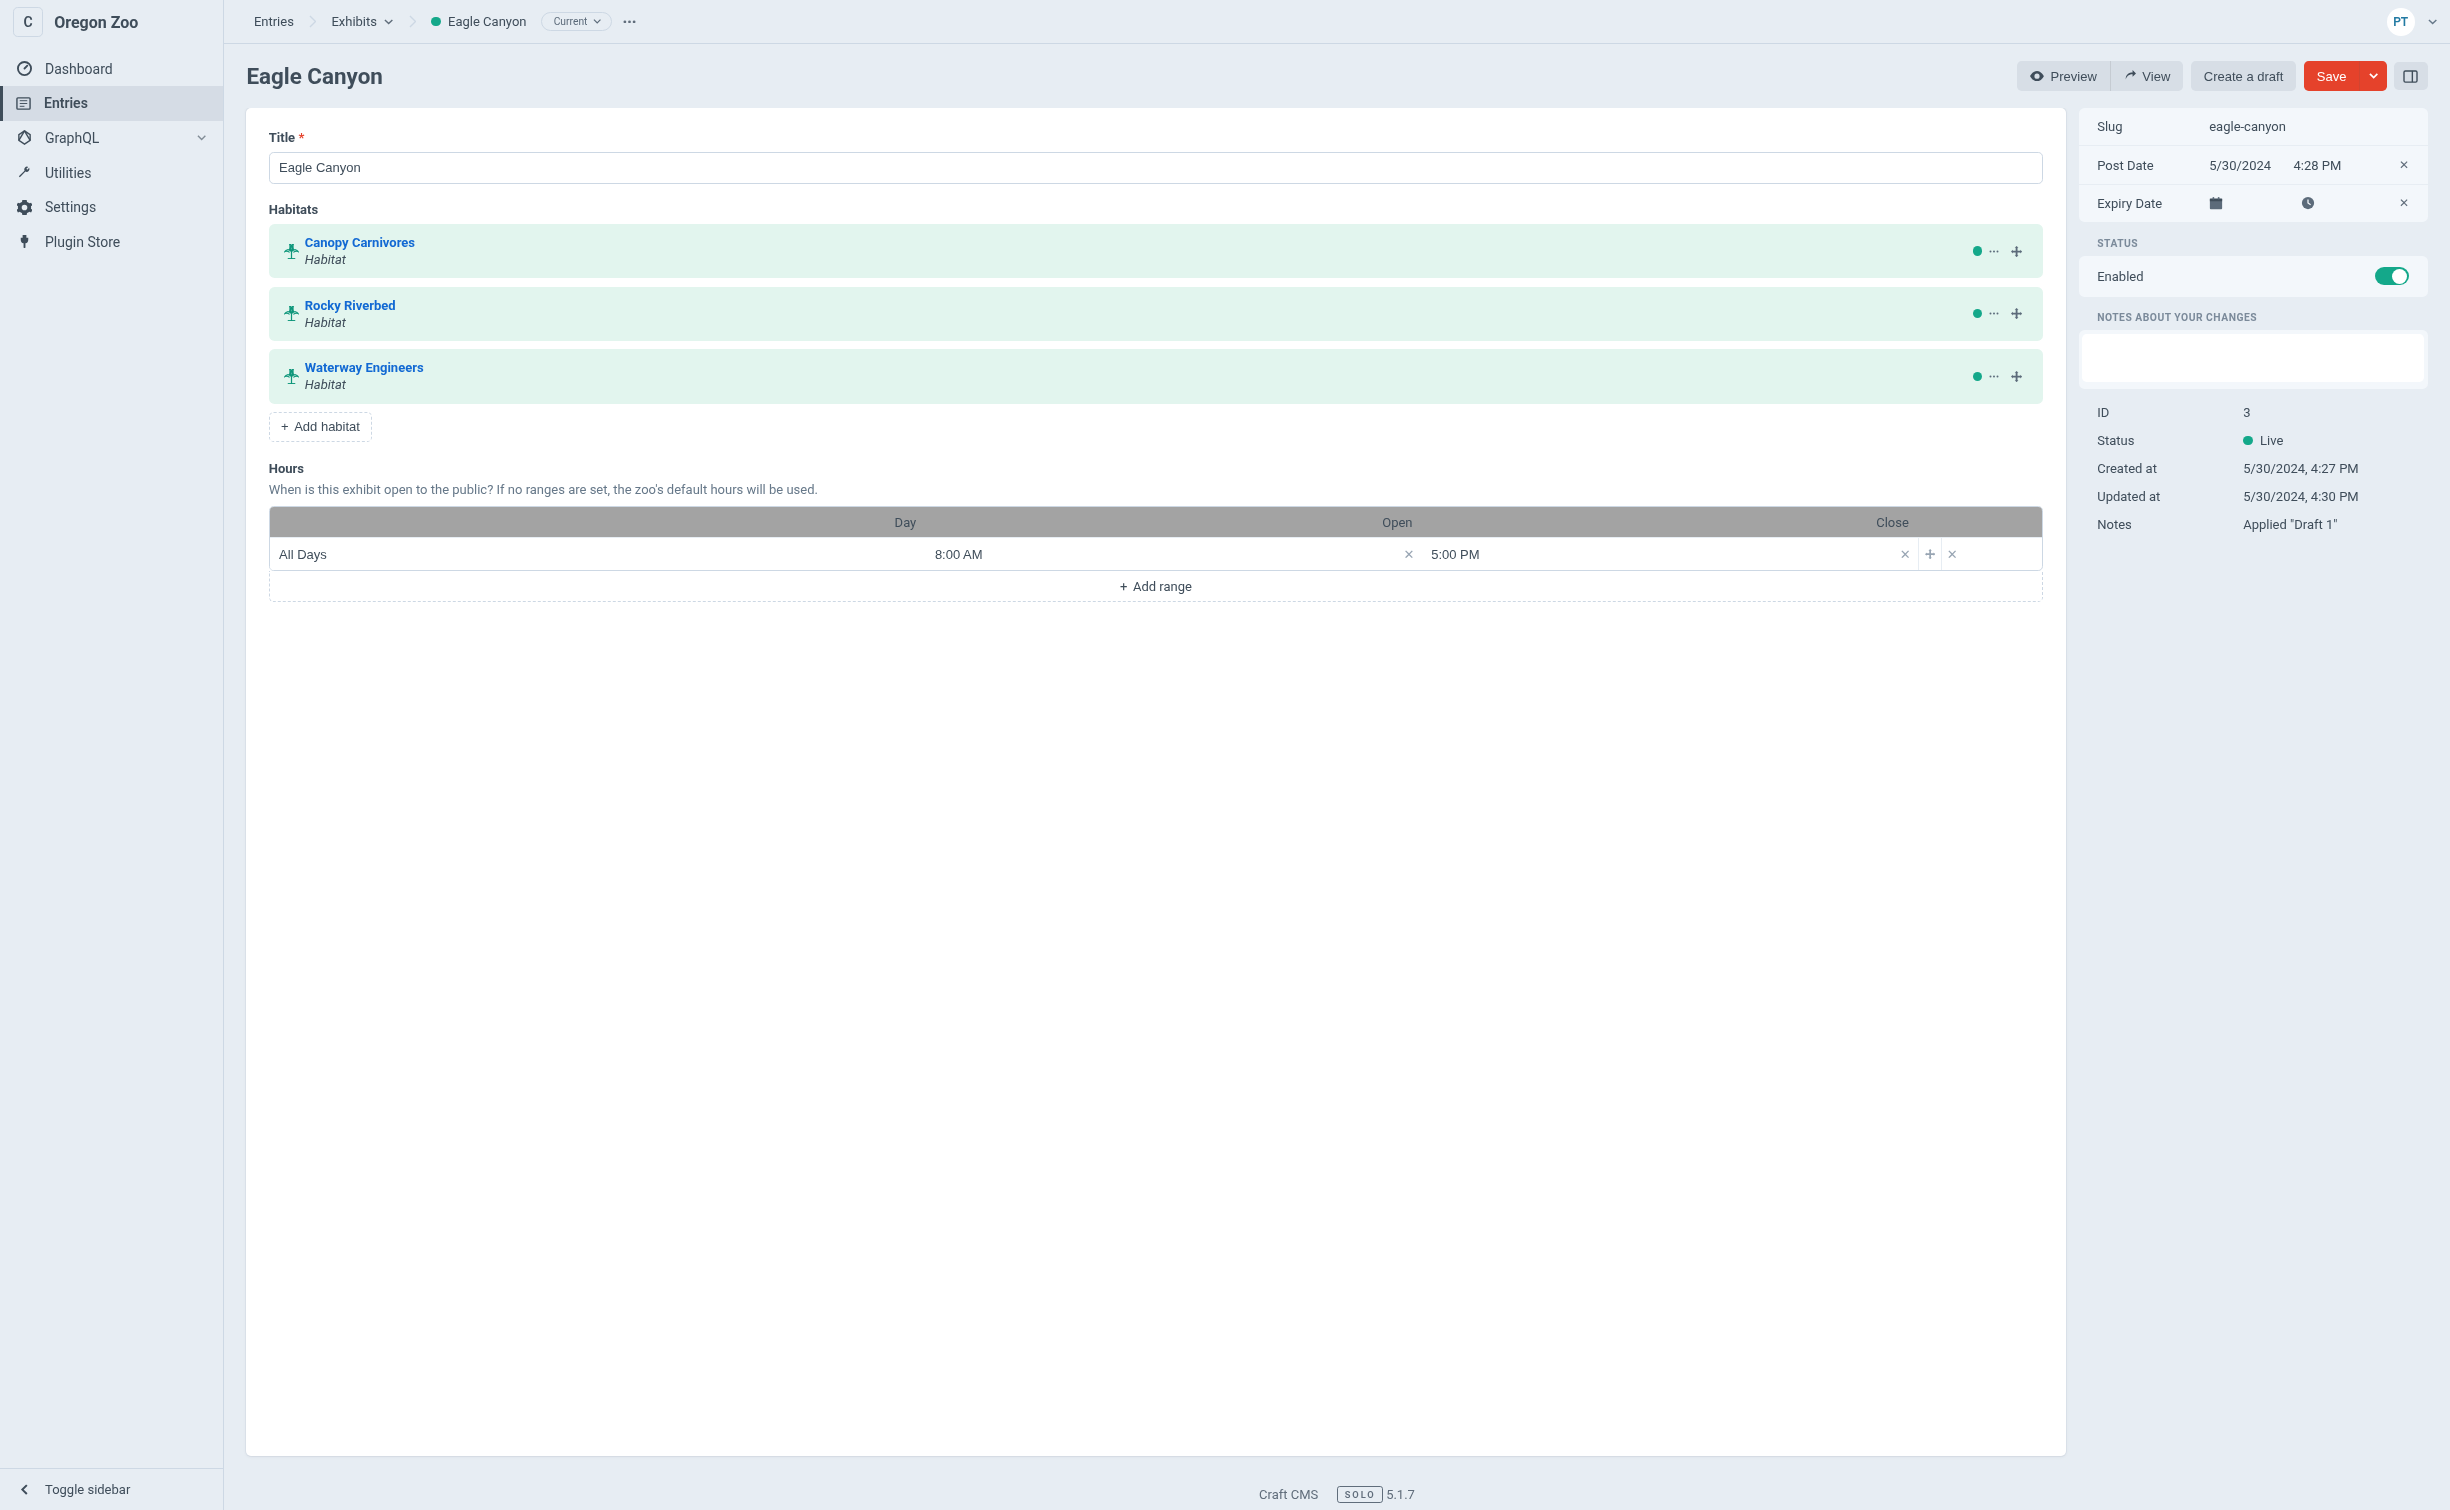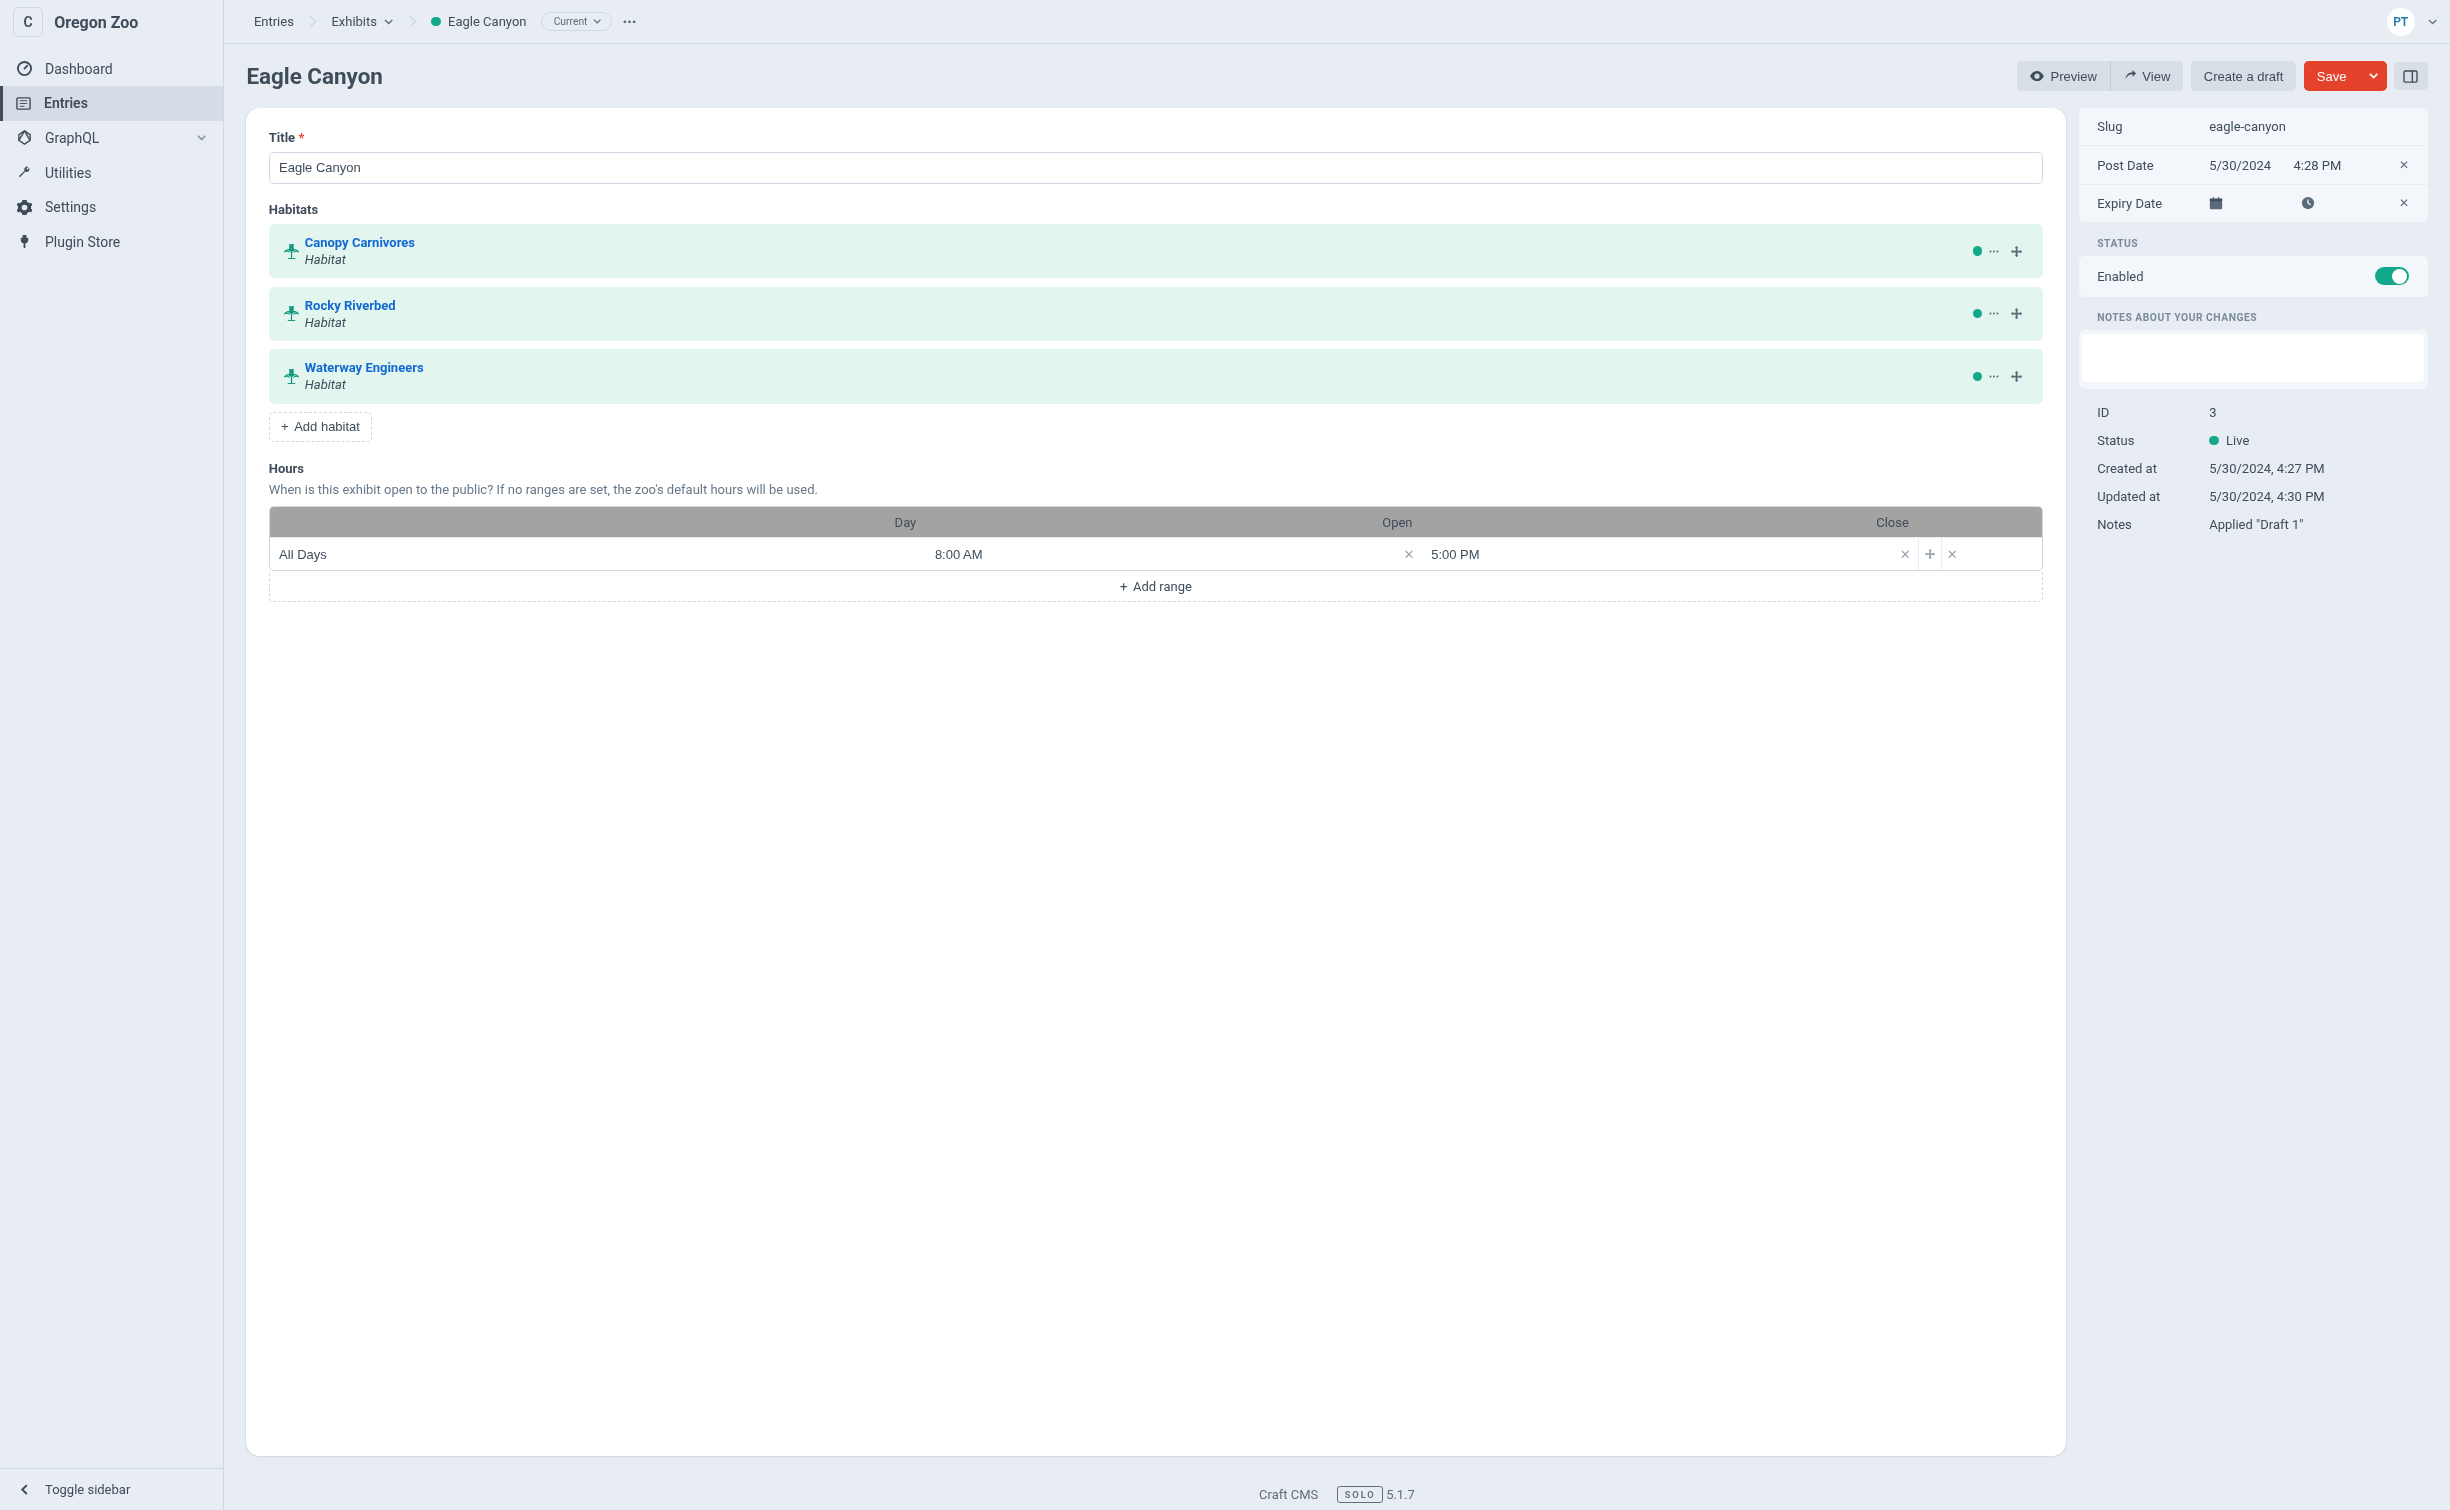--- a/index.html
+++ b/index.html
@@ -103,21 +103,21 @@
 .btn-group { display:flex; }
 .btn-group .btn:first-child{ border-top-right-radius:0; border-bottom-right-radius:0;}
 .btn-group .btn:last-child{ border-top-left-radius:0; border-bottom-left-radius:0; border-left:0.9px solid rgba(90,90,90,.14);}
 .btn-primary { background:#e5422b; color:white; }
 .btn-primary + .btn-caret { background:#e5422b; color:white;}
 .btn-caret { padding:7.5px 8.4px; }
 .btn-square { padding:7.5px 9.3px;}
 
 .content-row { display:flex; gap:13px; padding:0 22.4px 22.4px; flex:1; overflow:auto;}
 .card {
-  background:white; border-radius:14px;
+  background:white; border-radius:5px;
   box-shadow:0 0.9px 3.7px rgba(30,40,60,.06), 0 0 0 0.9px rgba(180,190,200,.18);
 }
 .main-card { flex:1; padding:22.4px;}
 .side-col { width:349px; display:flex; flex-direction:column; gap:9.3px;}
 
 .field { margin-bottom:18.6px;}
 .field-label { font-weight:700; font-size:13px; color:#3f4d5a; margin-bottom:6.5px; display:block;}
 .req { color:#e5422b;}
 .help { color:#667889; font-size:13px; margin-top:4.7px;}
 .text-input {
@@ -172,21 +172,21 @@
 .toggle::after{
   content:''; width:15px; height:15px; background:white; border-radius:50%;
   position:absolute; top:1.9px; right:1.9px;
 }
 .notes-area {
   background:white; border:none; outline:none; border-radius:4.7px;
   min-height:43px; width:100%; padding:9.3px 13px; font-size:13px;
   resize:none;
 }
 .info-list { padding: 0 0 3.7px;}
-.info-row { display:flex; padding:6.5px 18.6px; font-size:13px;}
+.info-row { display:flex; padding:6.5px 18.6px; font-size:13px;gap:34px;}
 .info-label { width:112px; color:#3f4d5a;}
 .info-val { color:#3f4d5a; display:flex; gap:7.5px; align-items:center;}
 
 .footer-brand {
   text-align:left; padding:7.5px; color:#606d7b; font-size:13px;
   display:flex; gap:3px; justify-content:center; align-items:center;
 }
 .edition { border:0.9px solid #606d7b; font-size:9.3px; letter-spacing:1.9px; padding:1.9px 6.5px; border-radius:2.8px; font-weight:600;margin-left:16px;}
 
 svg { display:block; }

